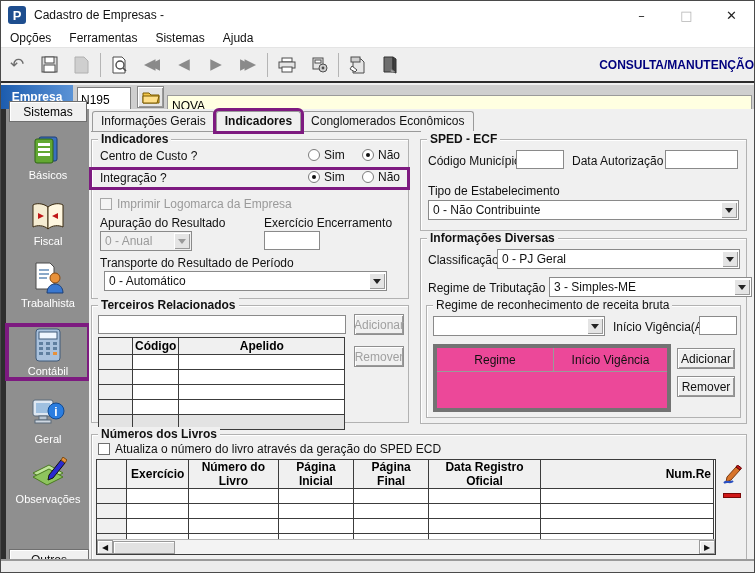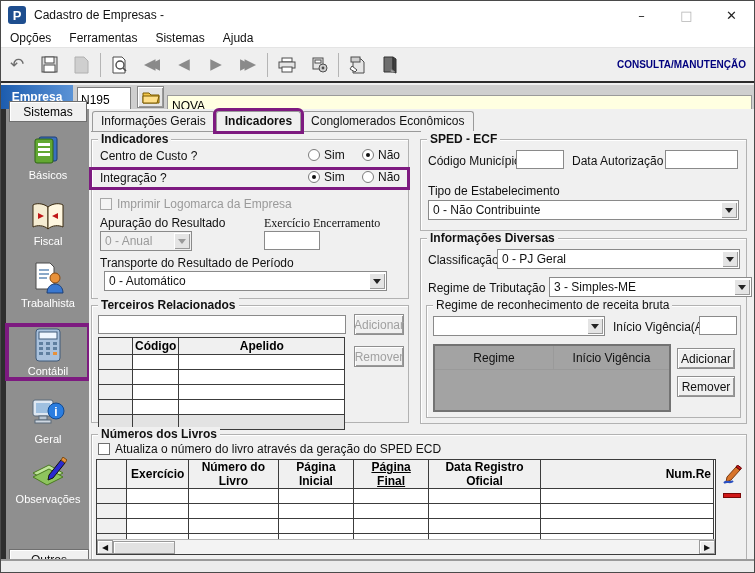--- a/index.html
+++ b/index.html
@@ -17,21 +17,21 @@
   
   .menubar{position:absolute;top:28px;left:0;right:0;height:19px;background:#fff;display:flex;align-items:center;border-bottom:1px solid #e4e4e4;}
   .menuitem{padding:0 9px;font-size:12px;color:#111;}
 
   
   .toolbar{position:absolute;top:47px;left:0;right:0;height:35px;background:#efefef;border-bottom:2px solid #2c2c2c;display:flex;align-items:center;}
   .tbtn{width:32px;height:28px;display:flex;align-items:center;justify-content:center;}
   .tsep{width:1px;height:24px;background:#b5b5b5;margin:0 3px;}
   .glyph{font-family:"DejaVu Sans",sans-serif;color:#8a8a8a;font-size:15px;line-height:1;}
   .glyph.dbl{letter-spacing:-7px;padding-right:7px;}
-  .mode-label{margin-left:auto;margin-right:8px;font-size:10px;font-weight:bold;color:#00007e;}
+  .mode-label{margin-left:auto;font-size:12px;font-weight:bold;color:#00007e;}
 
   
   .emprow{position:absolute;top:84px;left:0;right:0;height:26px;background:#cfcfcf;border-bottom:2px solid #2c2c2c;}
   .emp-label{position:absolute;left:0;top:0;width:72px;height:24px;background:linear-gradient(90deg,#1c5cae,#5b93d6);color:#fff;font-weight:bold;font-size:12px;display:flex;align-items:center;justify-content:center;}
   .emp-code{position:absolute;left:76px;top:2px;width:54px;height:20px;border:1px solid #7e7e7e;background:#fff;font-size:12px;padding:12px 3px;}
   .folder-btn{position:absolute;left:136px;top:1px;width:27px;height:22px;background:#e6e6e6;border:1px solid #8a8a8a;box-shadow:inset 1px 1px 0 #fff,inset -1px -1px 0 #9a9a9a;display:flex;align-items:center;justify-content:center;}
   .emp-name{position:absolute;left:166px;top:10px;width:585px;height:22px;border:1px solid #9a9a9a;background:#ffffe1;font-size:12px;padding:0 4px;}
 
   
   .sidebar{position:absolute;top:108px;left:0;width:88px;bottom:13px;background:#8f8f8f;border-left:5px solid #2e2e2e;}
@@ -85,21 +85,21 @@
   .btn.dis{color:#a0a0a0;}
 
   
   table.grid{border-collapse:collapse;position:absolute;background:#fff;}
   table.grid th{background:#f0f0f0;font-size:12px;font-weight:bold;border:1px solid #3c3c3c;height:17px;padding:0 2px;}
   table.grid td{border:1px solid #3c3c3c;height:15px;padding:0;background:#fff;}
   table.grid td.rowhdr{background:#f0f0f0;}
   table.grid tr.newrow td{background:#e3e3e3;}
 
   
-  .flat-table{position:absolute;background:#a3a3a3;border:2px solid #737373;}
+  .flat-table{position:absolute;background:#ec4899;border:4px solid #737373;}
   .flat-head{display:flex;height:24px;border-bottom:1px solid #9a9a9a;}
   .flat-head .fh{font-size:12px;display:flex;align-items:center;justify-content:center;border-right:1px solid #9a9a9a;color:#111;}
 
   
   .hscroll{position:absolute;height:15px;background:#f3f3f3;border-top:1px solid #b5b5b5;display:flex;align-items:center;}
   .sbtn{width:16px;height:14px;background:#ececec;border:1px solid #9a9a9a;box-shadow:inset 1px 1px 0 #fff;display:flex;align-items:center;justify-content:center;font-size:8px;font-family:"DejaVu Sans",sans-serif;color:#111;}
   .sthumb{width:62px;height:13px;background:#e2e2e2;border:1px solid #9a9a9a;box-shadow:inset 1px 1px 0 #fff;}
 
   .purple-outline{position:absolute;border:3px solid #7d1a80;pointer-events:none;z-index:4;}
   svg{display:block;}
@@ -336,21 +336,21 @@
         <span class="cbox"></span>
           <span>Imprimir Logomarca da Empresa</span>
       </div>
 
       <div class="lbl" style="left:8px;top:76px;">Apuração do Resultado</div>
       <div class="combo disabled" style="left:8px;top:91px;width:92px;">
         <span class="val">0 - Anual</span>
         <span class="cbtn"></span>
       </div>
 
-      <div class="lbl" style="left:172px;top:76px;font-family:Liberation Serif, serif;">Exercício Encerramento</div>
+      <div class="lbl" style="left:172px;top:76px;">Exercício Encerramento</div>
       <input class="tinput" style="left: 172px; top: 91px; width: 56px; height: 19px;" value="">
 
       <div class="lbl" style="left:8px;top:116px;">Transporte do Resultado de Período</div>
       <div class="combo" style="left:12px;top:131px;width:283px;">
         <span class="val">0 - Automático</span>
         <span class="cbtn"></span>
       </div>
     </div>
 
     <div class="gb" style="left:2px;top:196px;width:318px;height:118px;">
@@ -446,21 +446,21 @@
       </div>
 
       <div style="position:absolute;left:4px;top:24px;width:620px;height:96px;border:1px solid #3c3c3c;background:#fff;overflow:hidden;">
         <table class="grid" style="left:-1px;top:-1px;">
           <tbody>
               <tr>
             <th style="width:34px;"></th>
             <th style="width:62px;">Exercício</th>
             <th style="width:95px;">Número do Livro</th>
             <th style="width:80px;">Página Inicial</th>
-            <th style="width:79px;text-decoration:underline;">Página Final</th>
+            <th style="width:79px;">Página Final</th>
             <th style="width:120px;">Data Registro Oficial</th>
             <th style="width:190px;text-align:right;">Num.Re</th>
           </tr>
           <tr>
                 <td class="rowhdr" style="height:14px;"></td>
                 <td></td>
                 <td></td>
                 <td></td>
                 <td></td>
                 <td></td>

